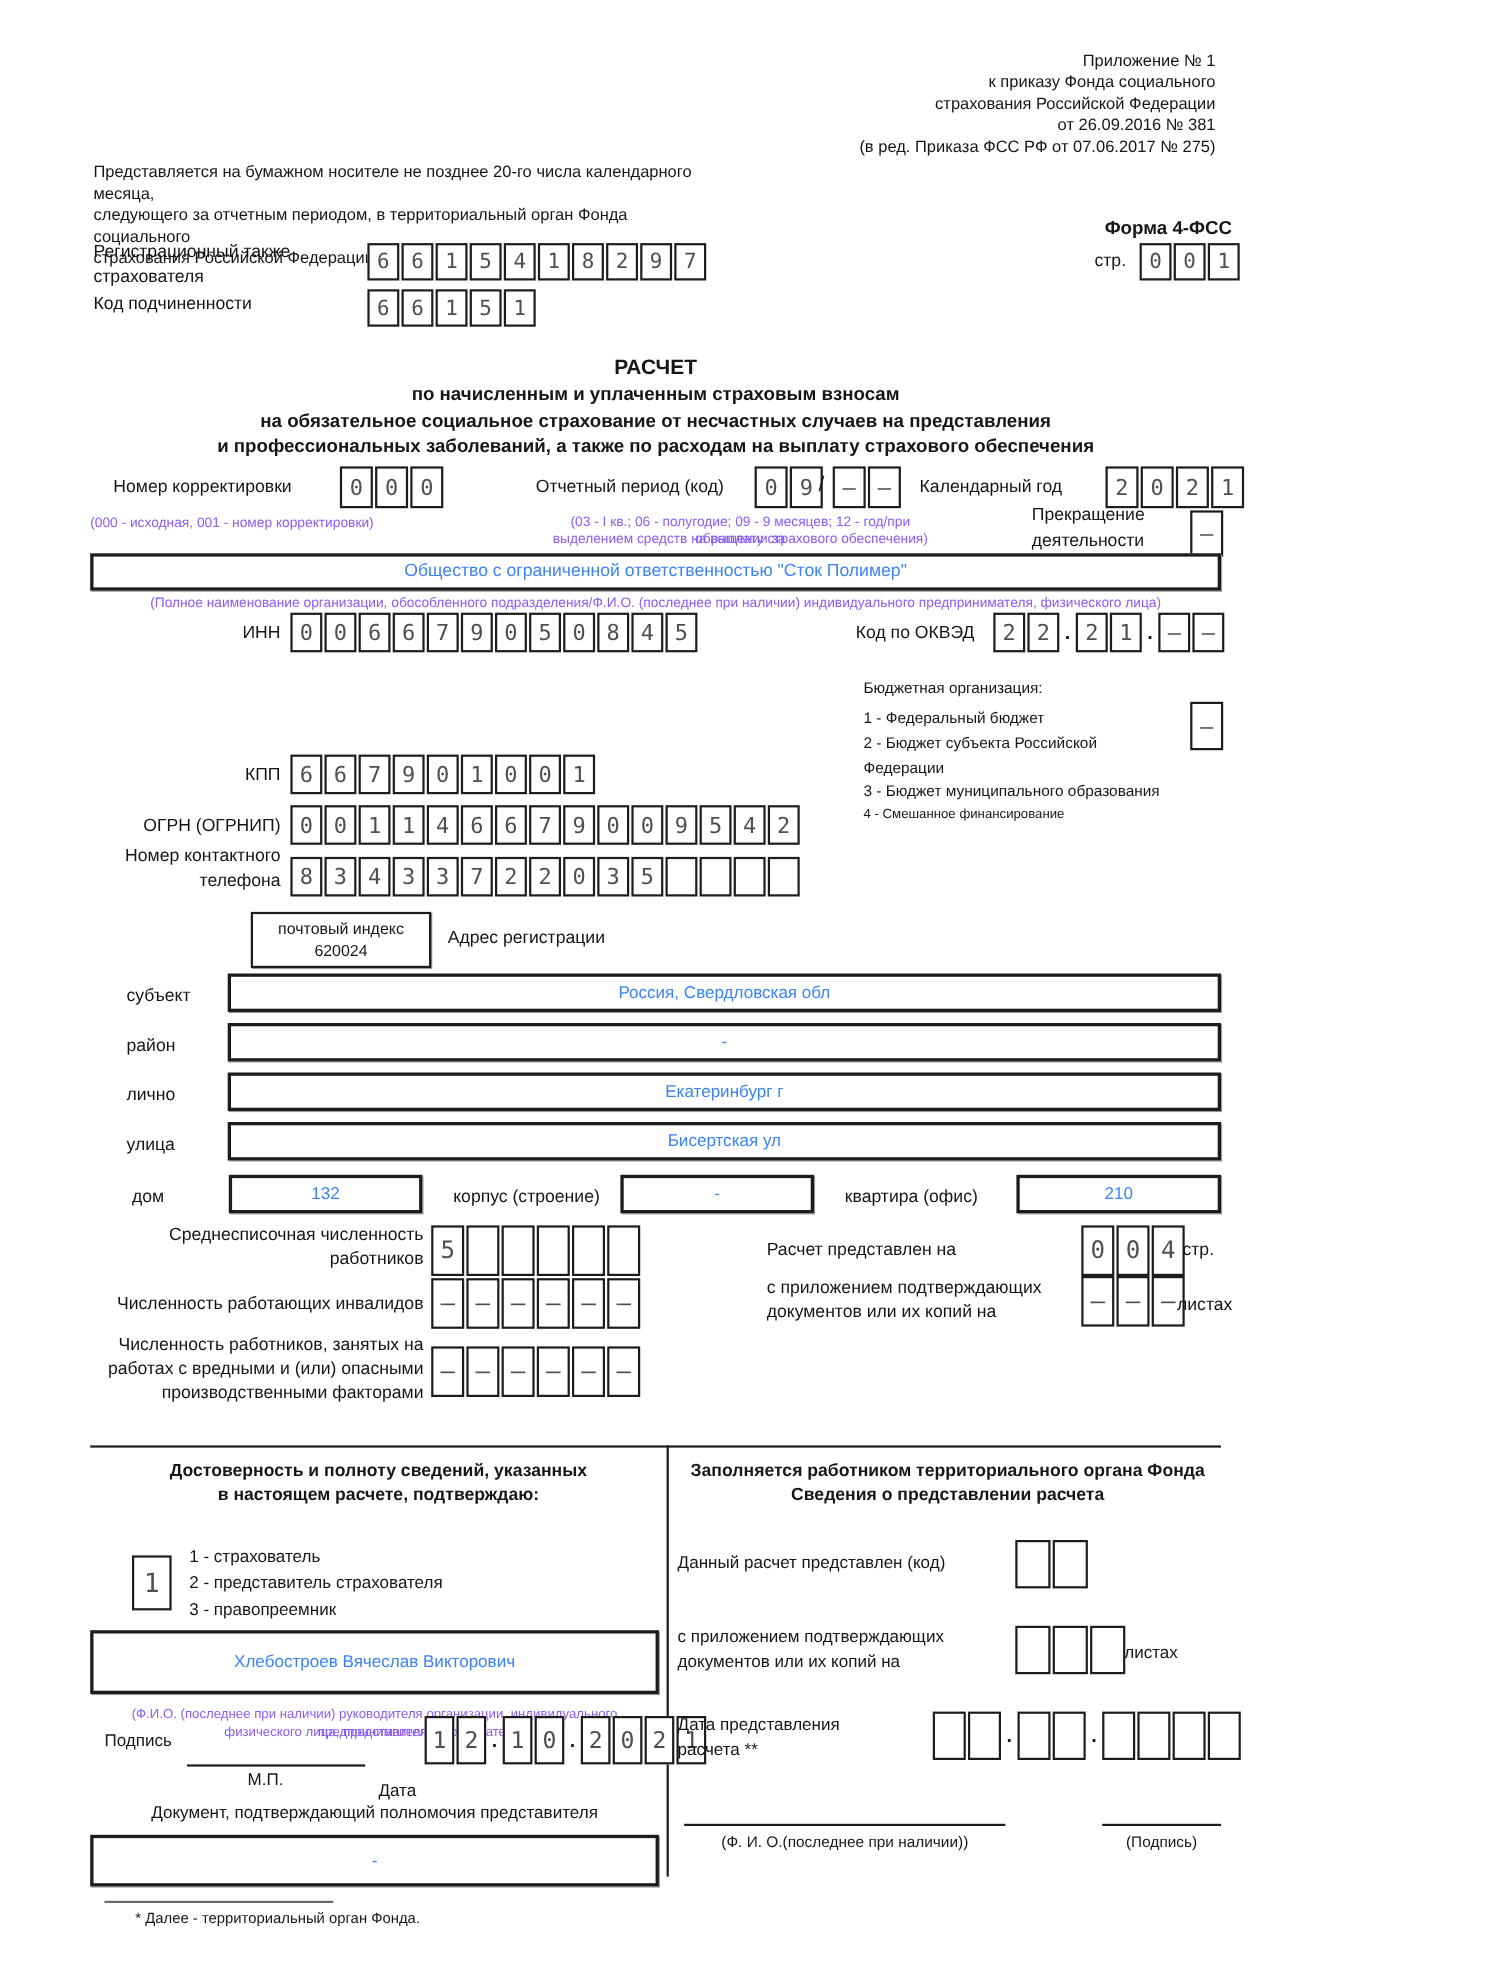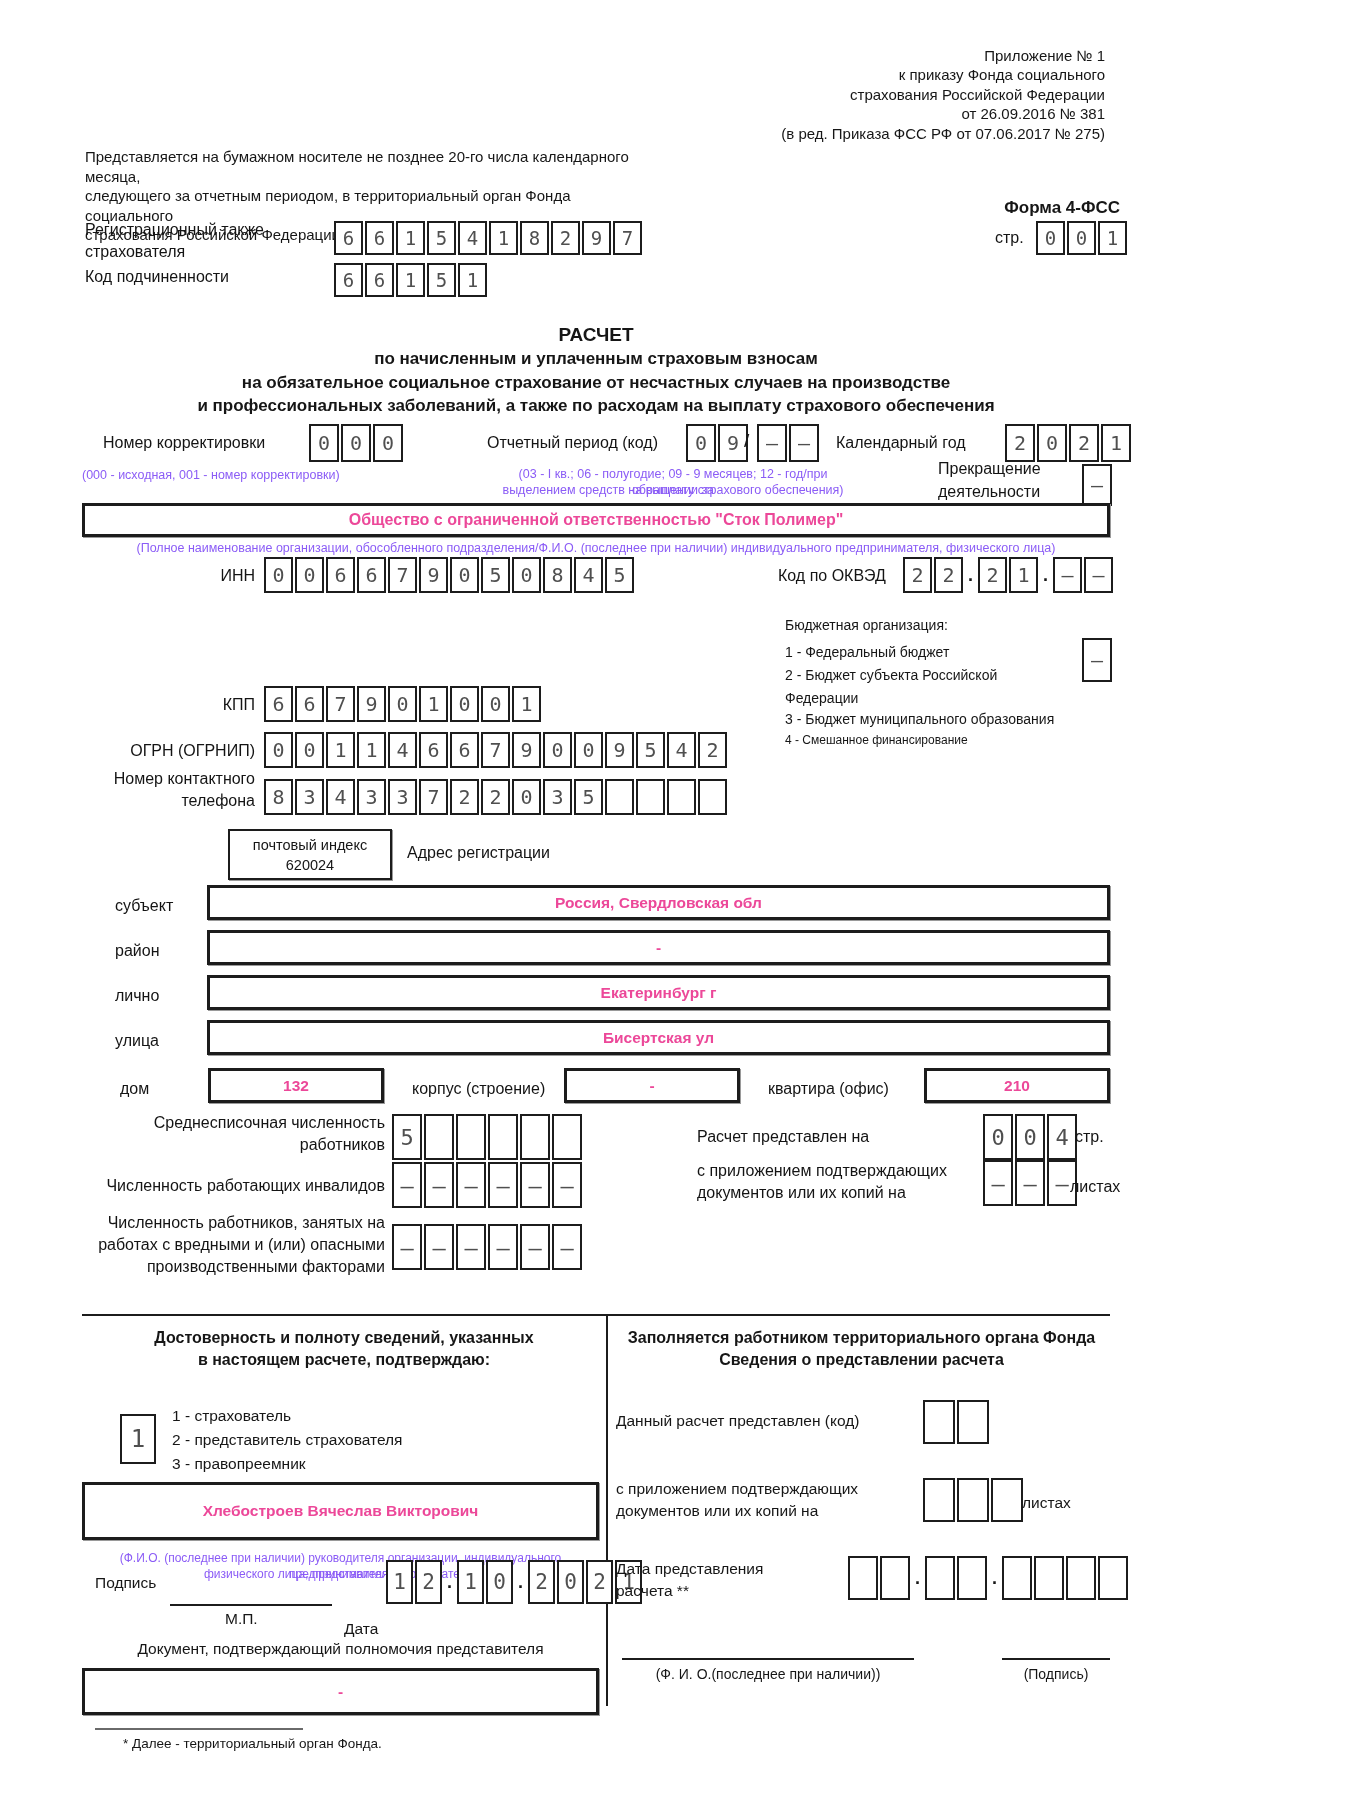--- a/index.html
+++ b/index.html
@@ -38,21 +38,21 @@
   .onebox {
     position:absolute; border:2px solid #1c1c1c; background:#fff;
     display:flex; align-items:center; justify-content:center;
     font-family:"DejaVu Sans Mono","Liberation Mono",monospace; color:#4f4f4f;
   }
 
   
   .vbox {
     position:absolute; border:3px solid #1c1c1c; background:#fff;
     display:flex; align-items:center; justify-content:center;
-    font-size:15.5px; color:#ec4899; box-shadow:1px 1px 0 #9a9a9a;font-weight:bold;
+    font-size:15.5px; color:#3b82f6; box-shadow:1px 1px 0 #9a9a9a;
   }
   .hline { position:absolute; background:#1c1c1c; }
   .grayline { position:absolute; background:#6a6a6a; }
 </style>
 </head>
 <body>
 
 <div class="page">
 
   <div class="abs rt" style="top:46px;left:500px;width:605px;font-size:15px;line-height:19.4px;">
@@ -98,21 +98,21 @@
   <div class="cells c30" style="top:263px;left:334px;">
       <span class="cell">6</span>
       <span class="cell">6</span>
       <span class="cell">1</span>
       <span class="cell">5</span>
       <span class="cell">1</span>
     </div>
 
   <div class="abs ct b" style="top:324px;left:82px;width:1028px;font-size:19px;">РАСЧЕТ</div>
   <div class="abs ct b" style="top:349px;left:82px;width:1028px;font-size:17px;">по начисленным и уплаченным страховым взносам</div>
-  <div class="abs ct b" style="top:373px;left:82px;width:1028px;font-size:17px;">на обязательное социальное страхование от несчастных случаев на производстве</div>
+  <div class="abs ct b" style="top:373px;left:82px;width:1028px;font-size:17px;">на обязательное социальное страхование от несчастных случаев на представления</div>
   <div class="abs ct b" style="top:396px;left:82px;width:1028px;font-size:17px;">и профессиональных заболеваний, а также по расходам на выплату страхового обеспечения</div>
 
   <div class="lbl" style="top:432px;left:103px;">Номер корректировки</div>
   <div class="cells c34" style="top:424px;left:309px;">
       <span class="cell">0</span>
       <span class="cell">0</span>
       <span class="cell">0</span>
     </div>
   <div class="sm" style="top:467px;left:82px;">(000 - исходная, 001 - номер корректировки)</div>
 

